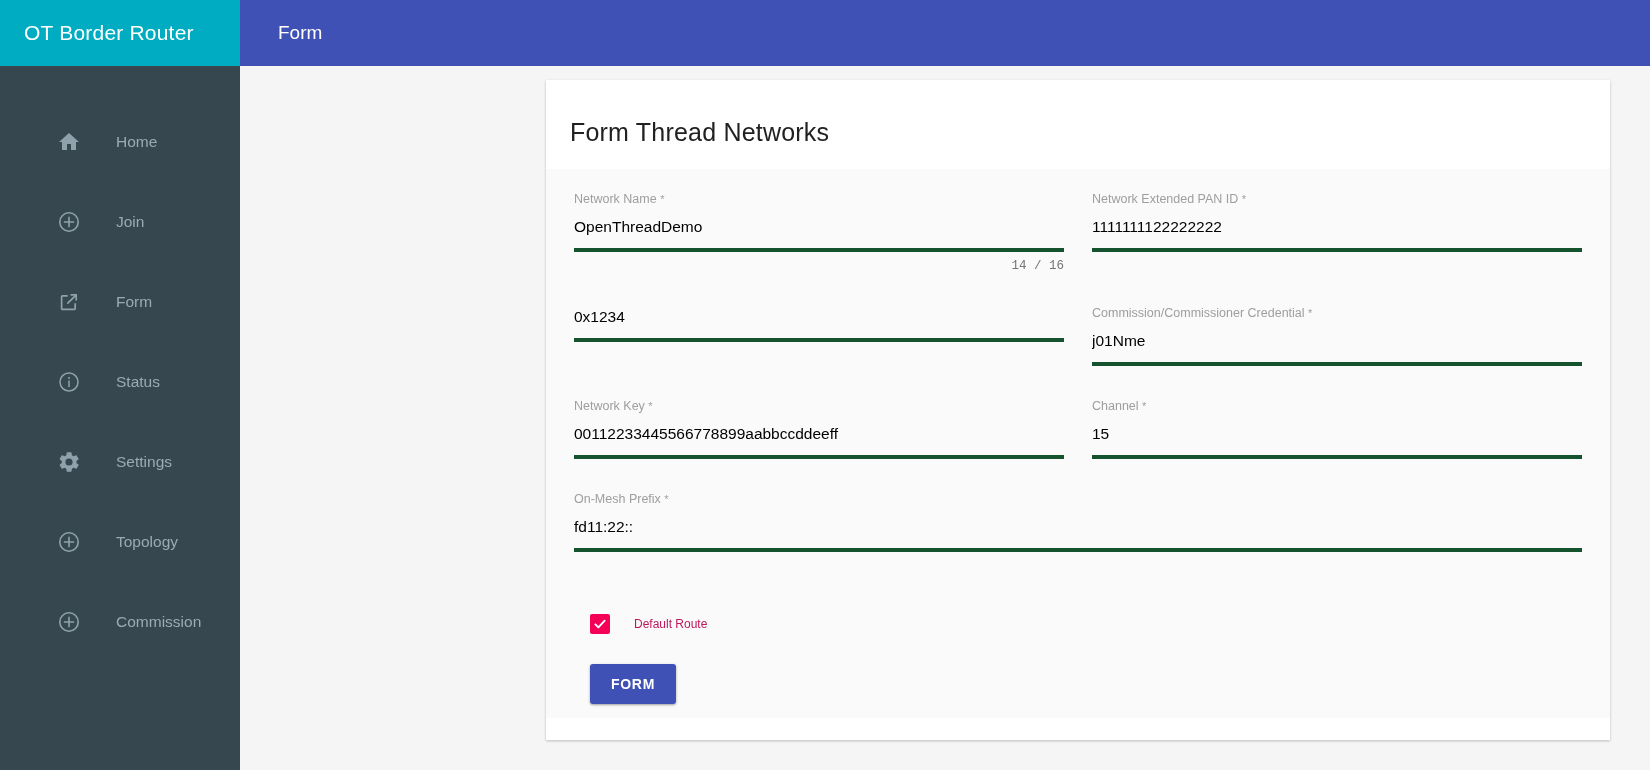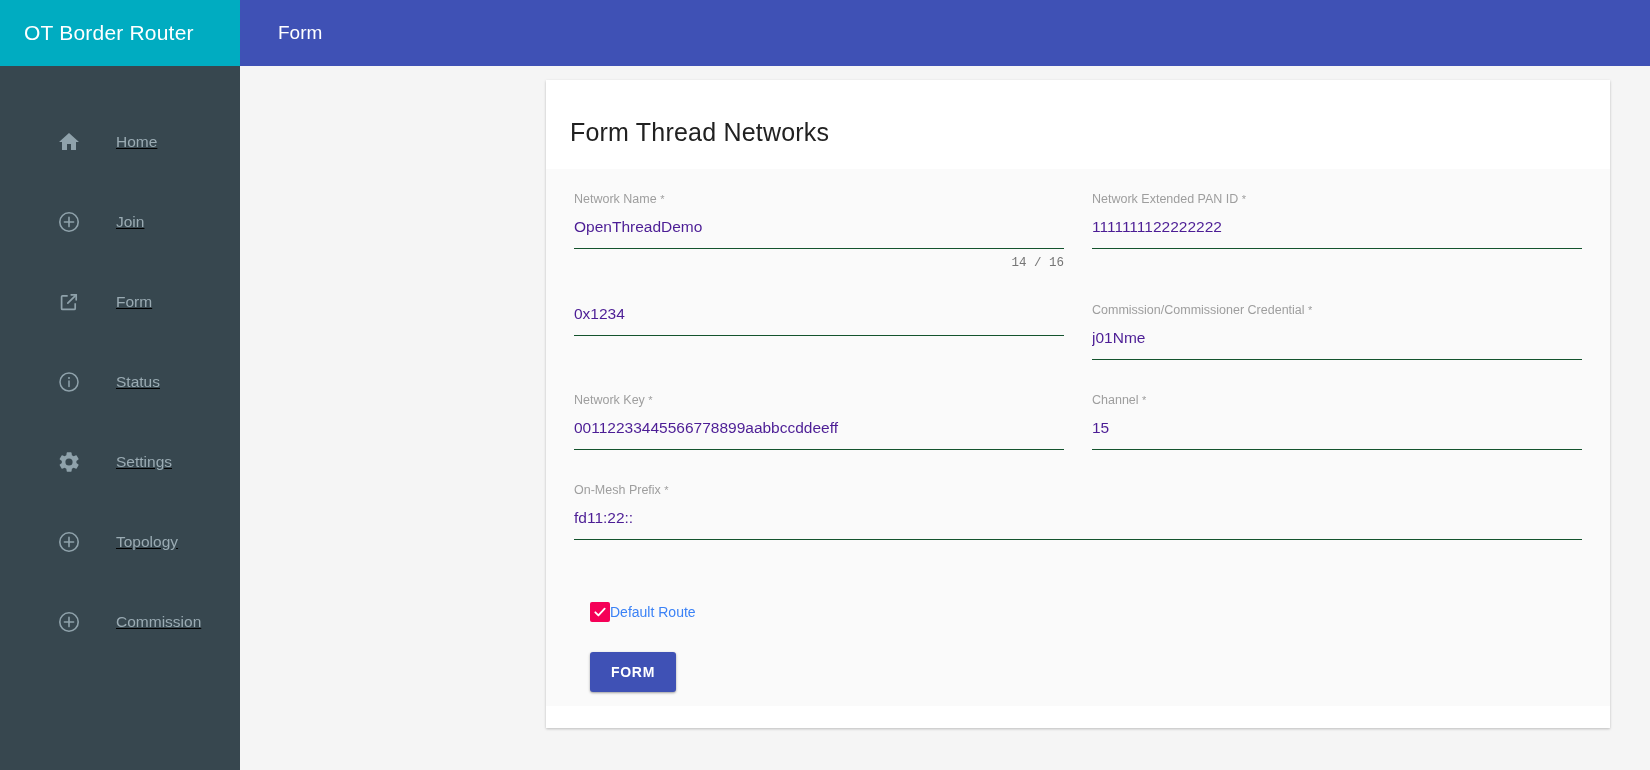--- a/index.html
+++ b/index.html
@@ -39,21 +39,20 @@
     color: #ffffff;
     font-size: 19px;
   }
 
   
   .sidebar {
     position: absolute; top: 66px; left: 0;
     width: 283px; height: 704px;
     background: #37474f;
     padding-top: 36px;
-    text-decoration: underline;
   }
   .nav-item {
     height: 80px;
     display: flex; align-items: center;
     padding-left: 56px;
     cursor: pointer;
   }
   .nav-icon {
     width: 26px; height: 26px;
     display: flex; align-items: center; justify-content: center;
@@ -107,26 +106,26 @@
     color: #9e9e9e;
     line-height: 16px;
     margin-bottom: 8px;
     white-space: nowrap;
     overflow: hidden;
     text-overflow: ellipsis;
   }
   .req { font-size: 11px; color: #9e9e9e; }
   .field-input {
     font-size: 15.5px;
-    color: #4c1d95;
+    color: #000000;
     line-height: 24px;
     padding-bottom: 9px;
     border: none;
     background: transparent;
-    border-bottom: 1px solid #14532d;
+    border-bottom: 4px solid #14532d;
     width: 100%;
     outline: none;
     font-family: "Liberation Sans", sans-serif;
   }
   .counter {
     text-align: right;
     font-size: 12.5px;
     color: #757575;
     padding-top: 7px;
     font-family: Liberation Mono, monospace;
@@ -140,22 +139,23 @@
   .checkbox {
     width: 20px; height: 20px;
     border-radius: 2px;
     background: #f50057;
     display: flex; align-items: center; justify-content: center;
     cursor: pointer;
     flex: none;
   }
   .checkbox svg { display: block; }
   .check-label {
-    font-size: 14px;
-    color: #3b82f6;
+    margin-left: 24px;
+    font-size: 12px;
+    color: #be185d;
   }
 
   .btn-row { padding: 30px 0 6px 16px; }
   .btn {
     background: #3f51b5;
     color: #ffffff;
     border: none;
     border-radius: 3px;
     font-size: 14px;
     font-weight: bold;

